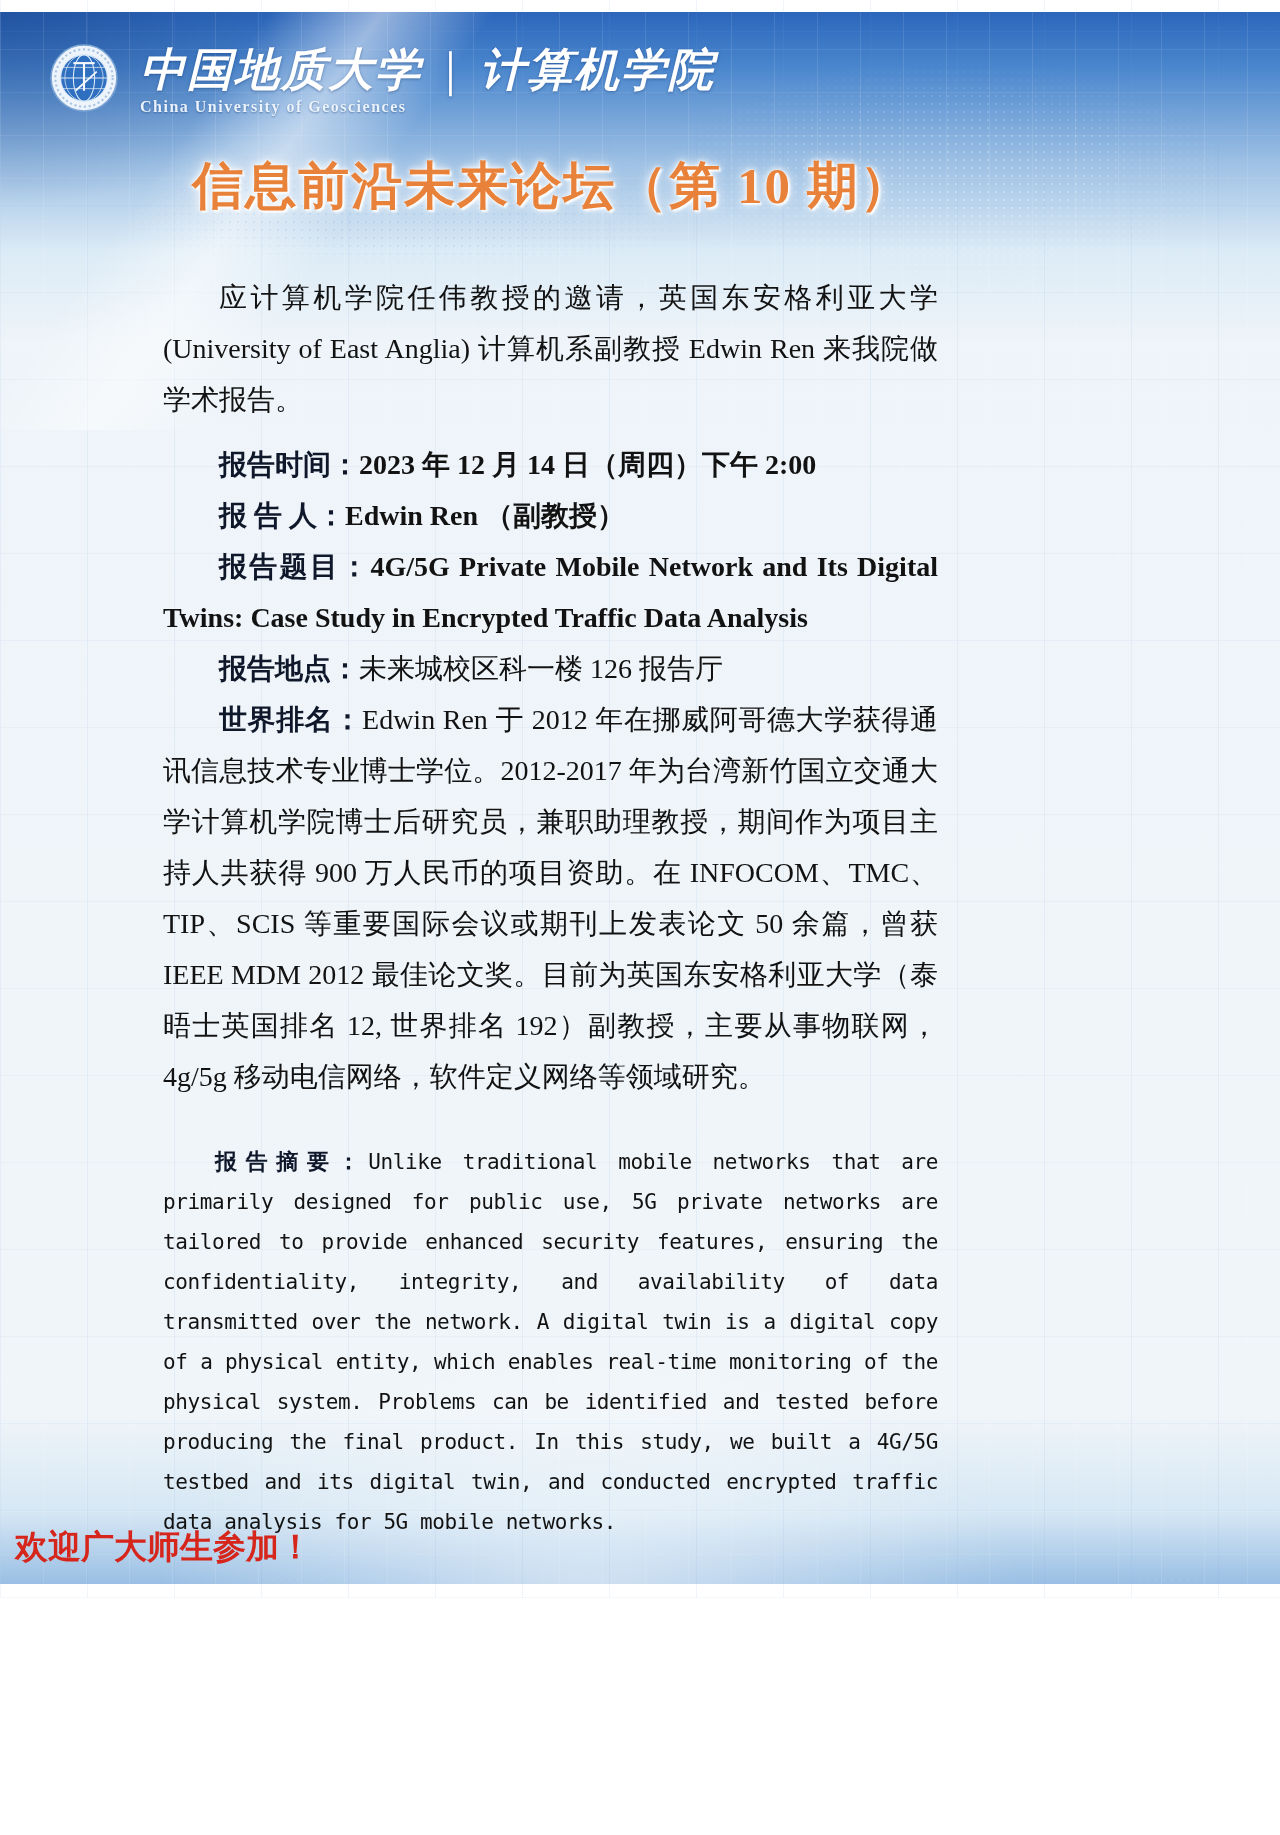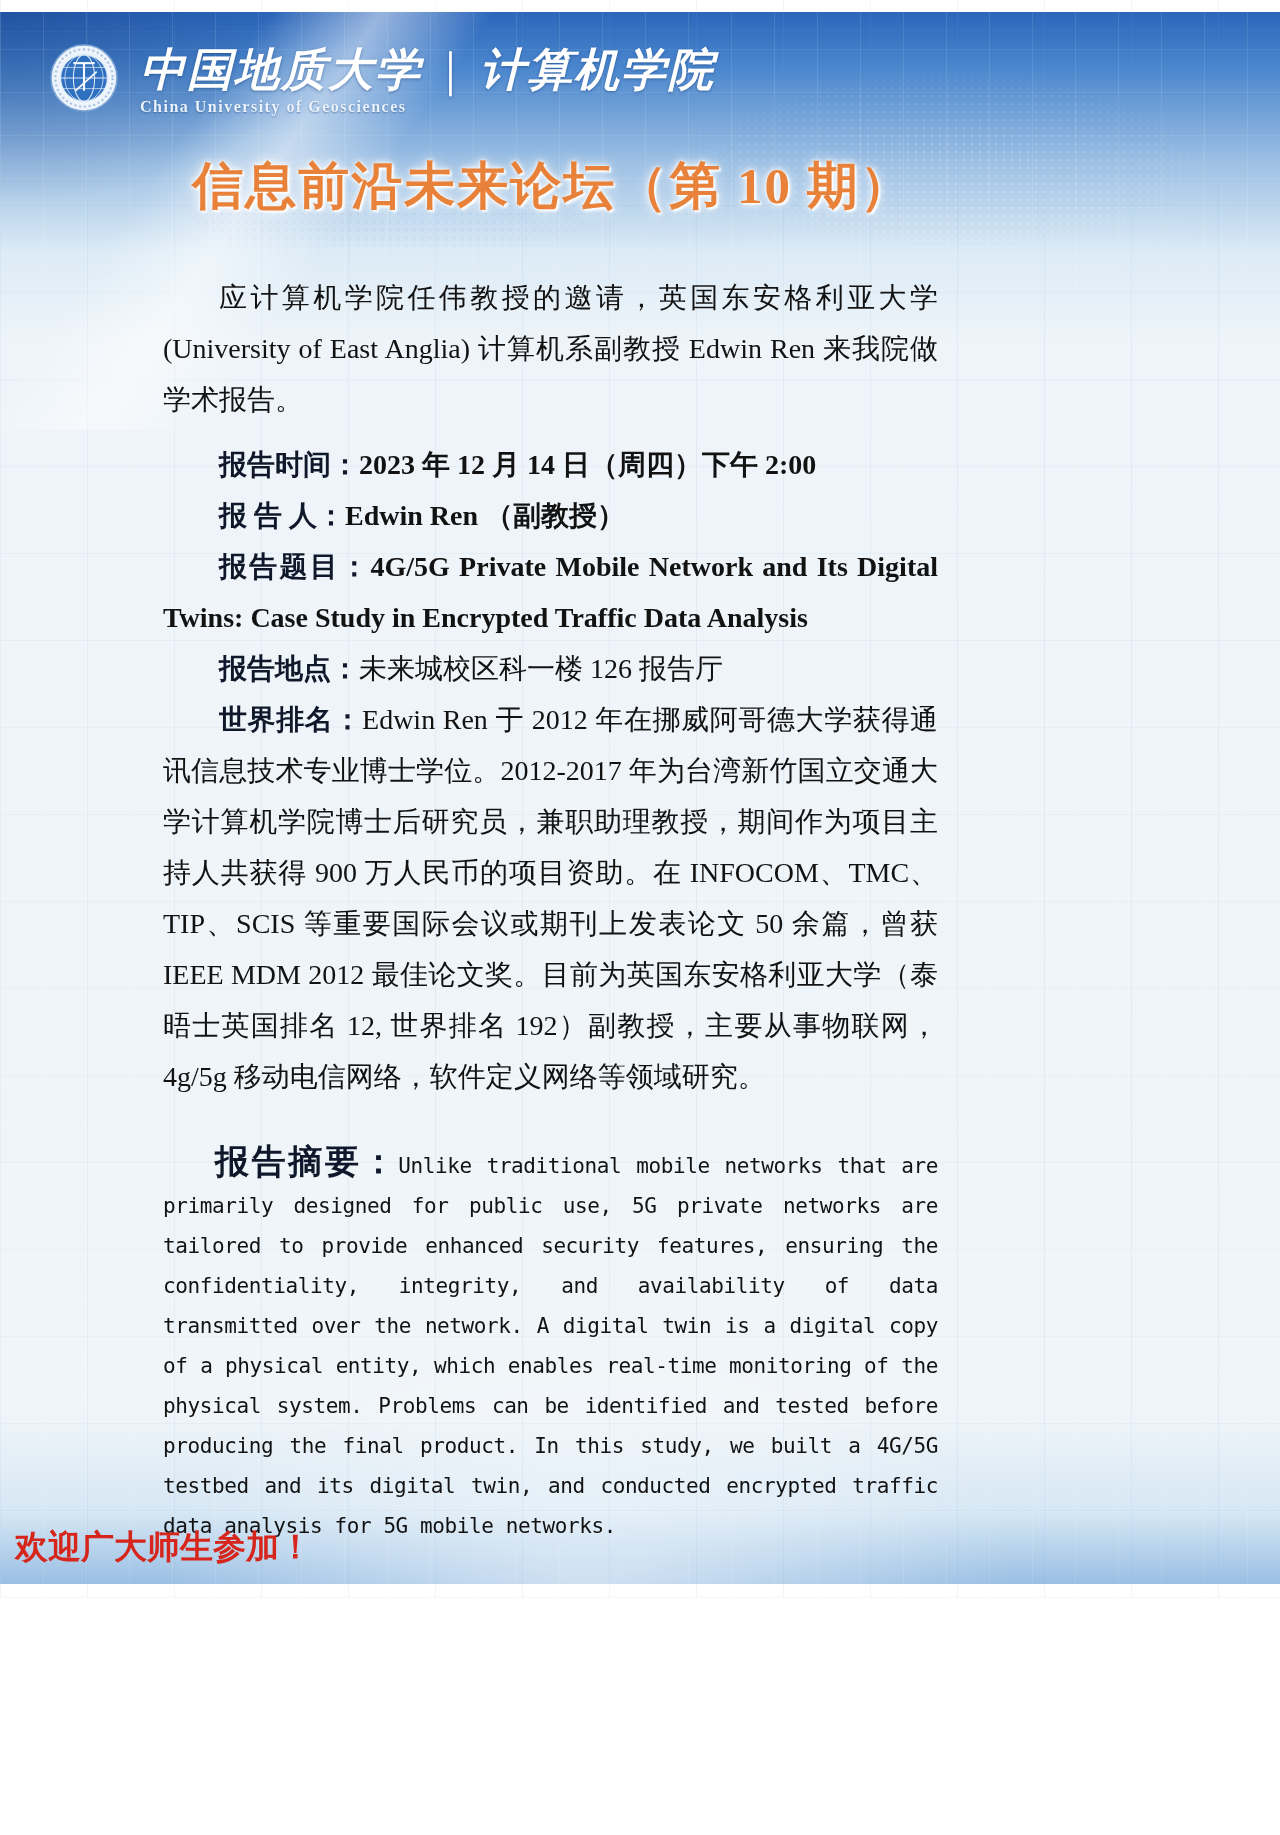--- a/index.html
+++ b/index.html
@@ -71,21 +71,21 @@
     text-shadow:0 0 2px #ffffff,0 0 6px rgba(255,255,255,.95),0 0 14px rgba(255,255,255,.85),2px 2px 2px rgba(255,255,255,.9);
   }
 
   
   .body{position:absolute;left:163px;top:272px;width:775px;color:#121212;}
   .body p{margin:0;font-size:28px;line-height:51px;text-indent:2em;text-align:justify;}
   .body p.gap{margin-top:14px;}
   .lbl{color:#0f172a;font-weight:bold;}
   .val.b{font-weight:bold;}
   .abstract{margin-top:40px !important;font-size:22.5px !important;line-height:39px !important;text-indent:52px !important;}
-  .abstract .lbl{font-size:34px;}
+  .abstract .lbl{font-size:22px;}
   .abstract .val{font-family:"DejaVu Sans Mono", monospace;font-size:21px;letter-spacing:-.4px;}
 
   
   .footer{position:absolute;left:0;right:0;top:1528px;text-align:left;color:#111;}
   .welcome{font-size:33px;font-weight:bold;color:#d6251b;transform:translateX(15px);line-height:38px;margin-bottom:27px;}
   .organizer{font-size:31px;line-height:38px;margin-bottom:25px;letter-spacing:2px;}
   .date{font-size:31px;font-weight:bold;line-height:38px;transform:translateX(127px);font-family:"Liberation Serif", serif;}
 </style>
 </head>
 <body>

